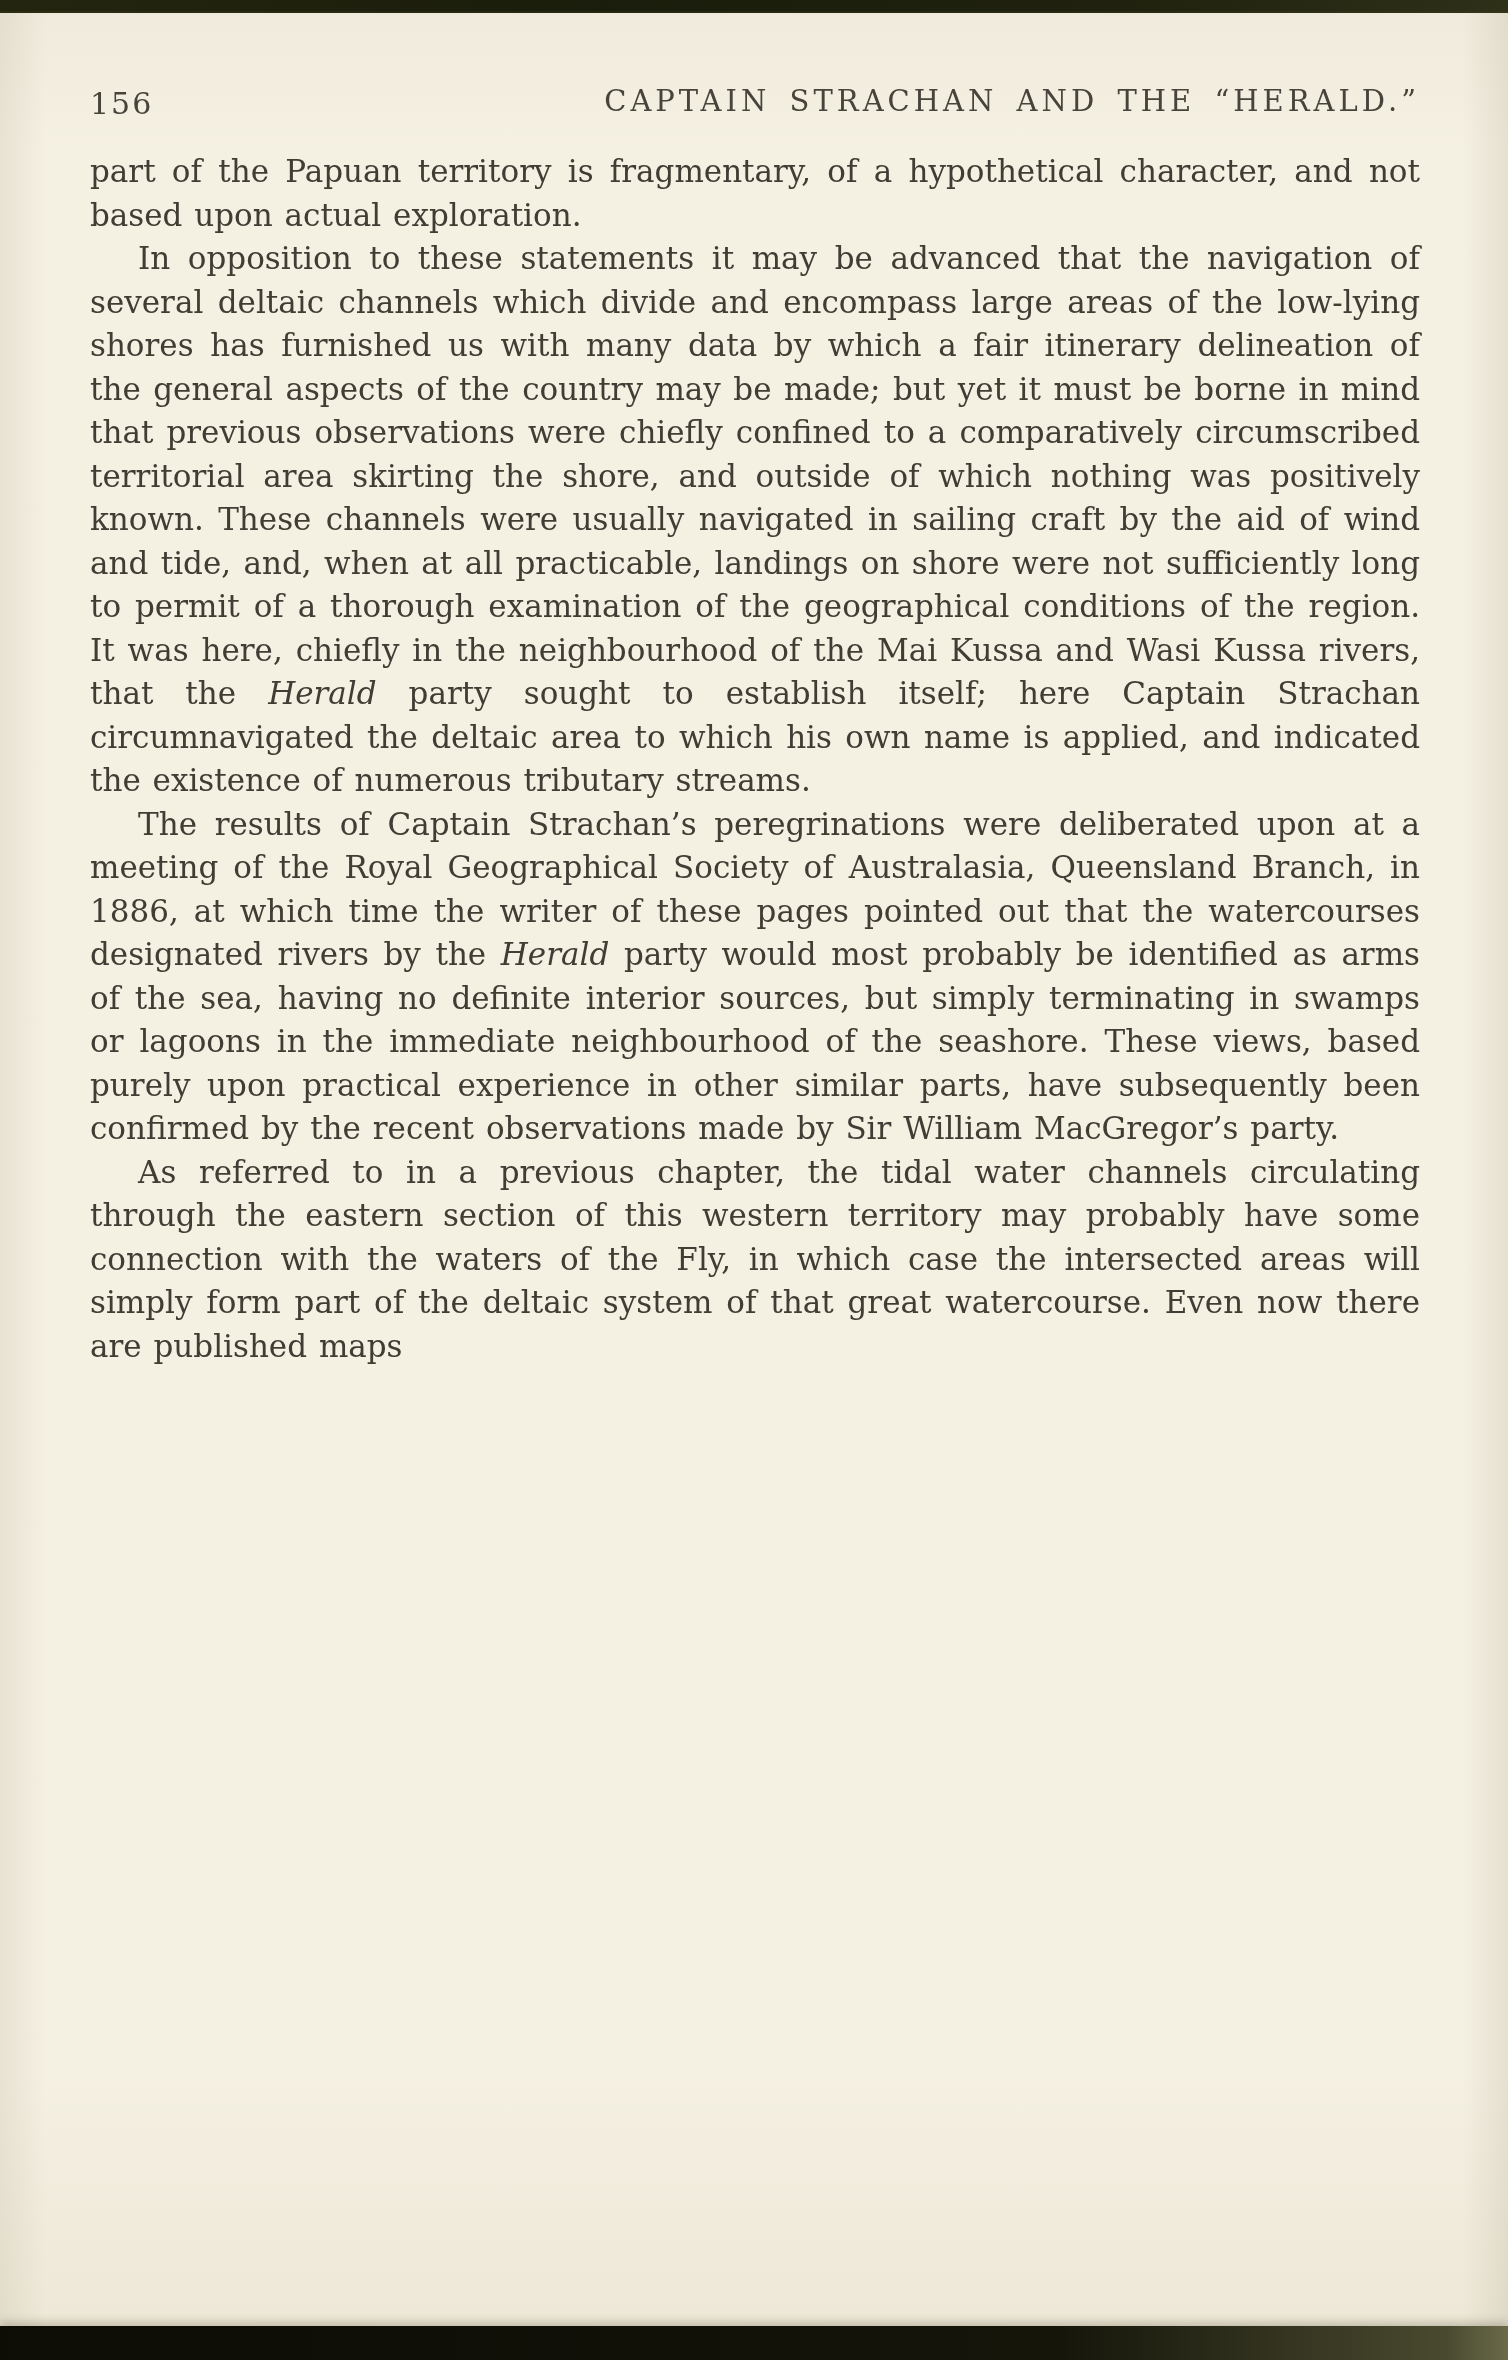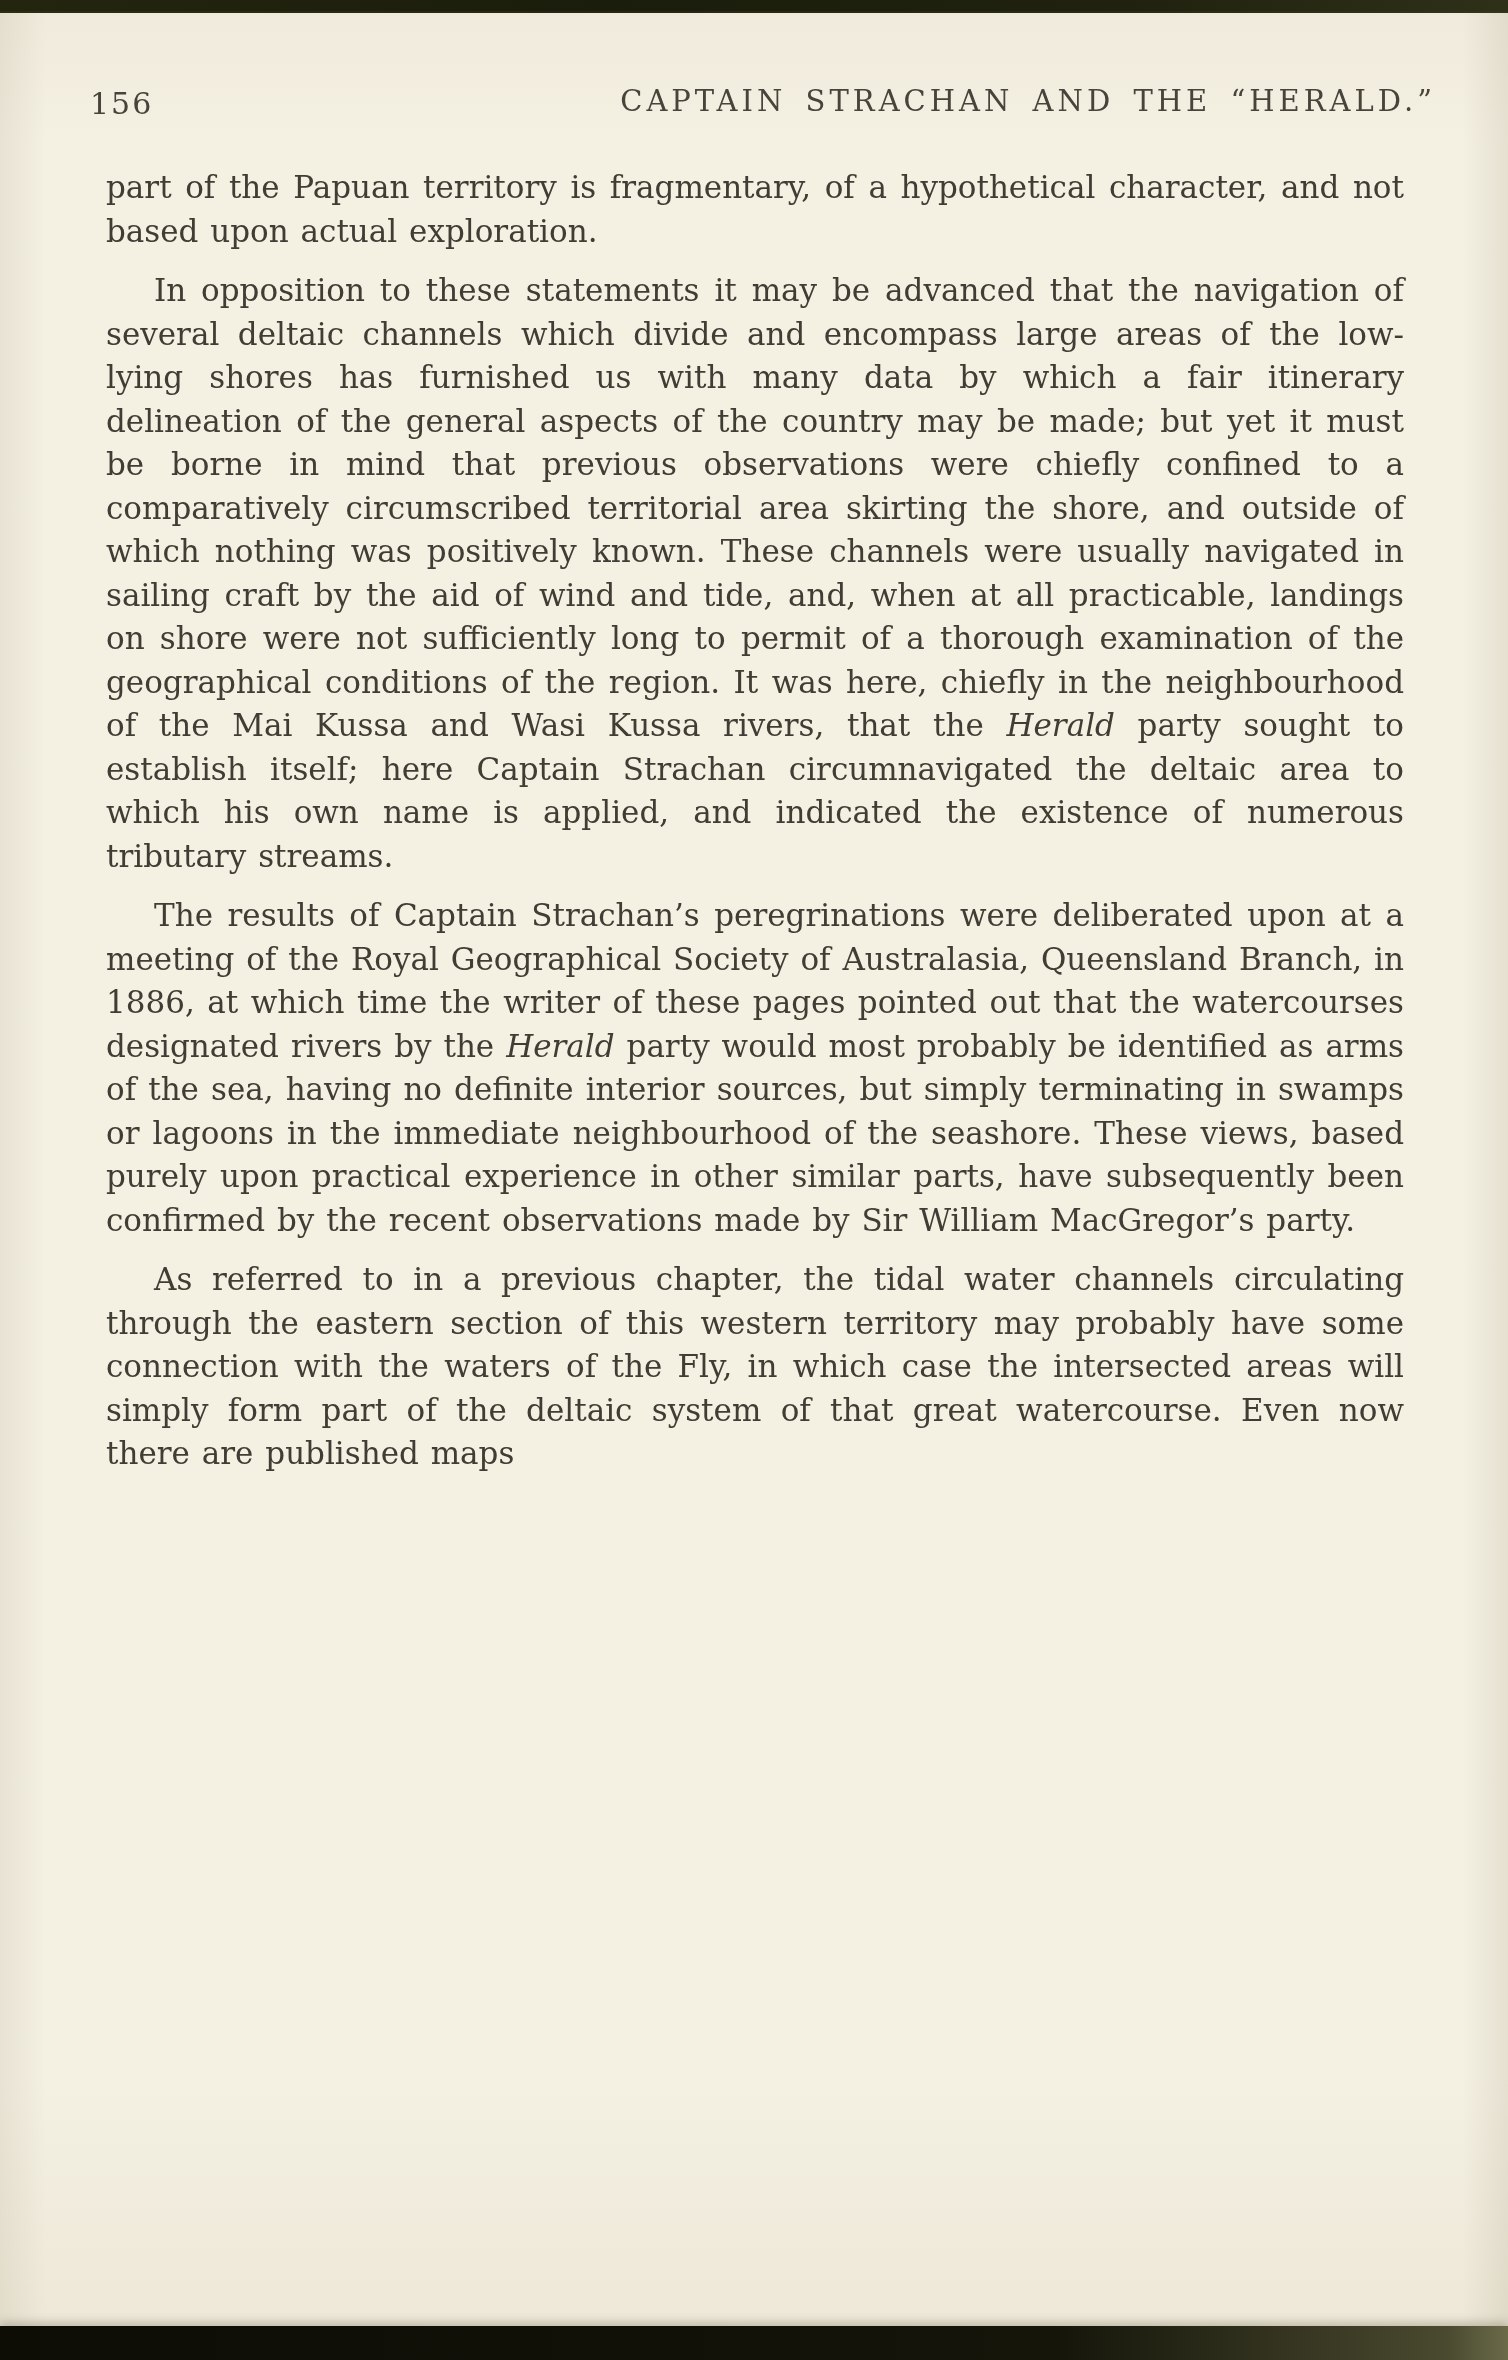--- a/index.html
+++ b/index.html
@@ -28,42 +28,42 @@
     background:linear-gradient(90deg,#23250f 0%,#1b1d0c 40%,#20220f 75%,#2e3018 100%);
     border-bottom:2px solid rgba(60,60,30,0.35);
   }
   .band.bottom{
     bottom:0;height:34px;
     background:linear-gradient(90deg,#0d0d05 0%,#111108 45%,#15150a 70%,#4a4a30 96%,#6b6b4a 100%);
     box-shadow:0 -4px 8px rgba(70,65,40,0.25);
   }
   .header{
     position:absolute;
-    top:84px;left:90px;right:72px;height:42px;
+    top:84px;left:90px;right:88px;height:42px;
     color:#47443b;
   }
   .pagenum{
     position:absolute;left:0;top:2px;
     font-size:30px;letter-spacing:2px;
   }
   .title{
     position:absolute;left:0;right:0;top:0;
     text-align:right;
     font-size:29px;letter-spacing:4px;
     word-spacing:6px;
   }
   .bodytext{
     position:absolute;
     top:150px;left:90px;width:1330px;
     font-size:31px;line-height:43.5px;
     color:var(--ink);
     text-align:justify;
     word-spacing:2px;
   }
-  .para{margin:16px;padding:0;}
+  .para{margin:0;padding:0;}
   .para.indent{text-indent:48px;}
   .para i{font-style:italic;}
 </style>
 </head>
 <body>
 
 <div class="page">
   <div class="band top"></div>
 
   <div class="header">

